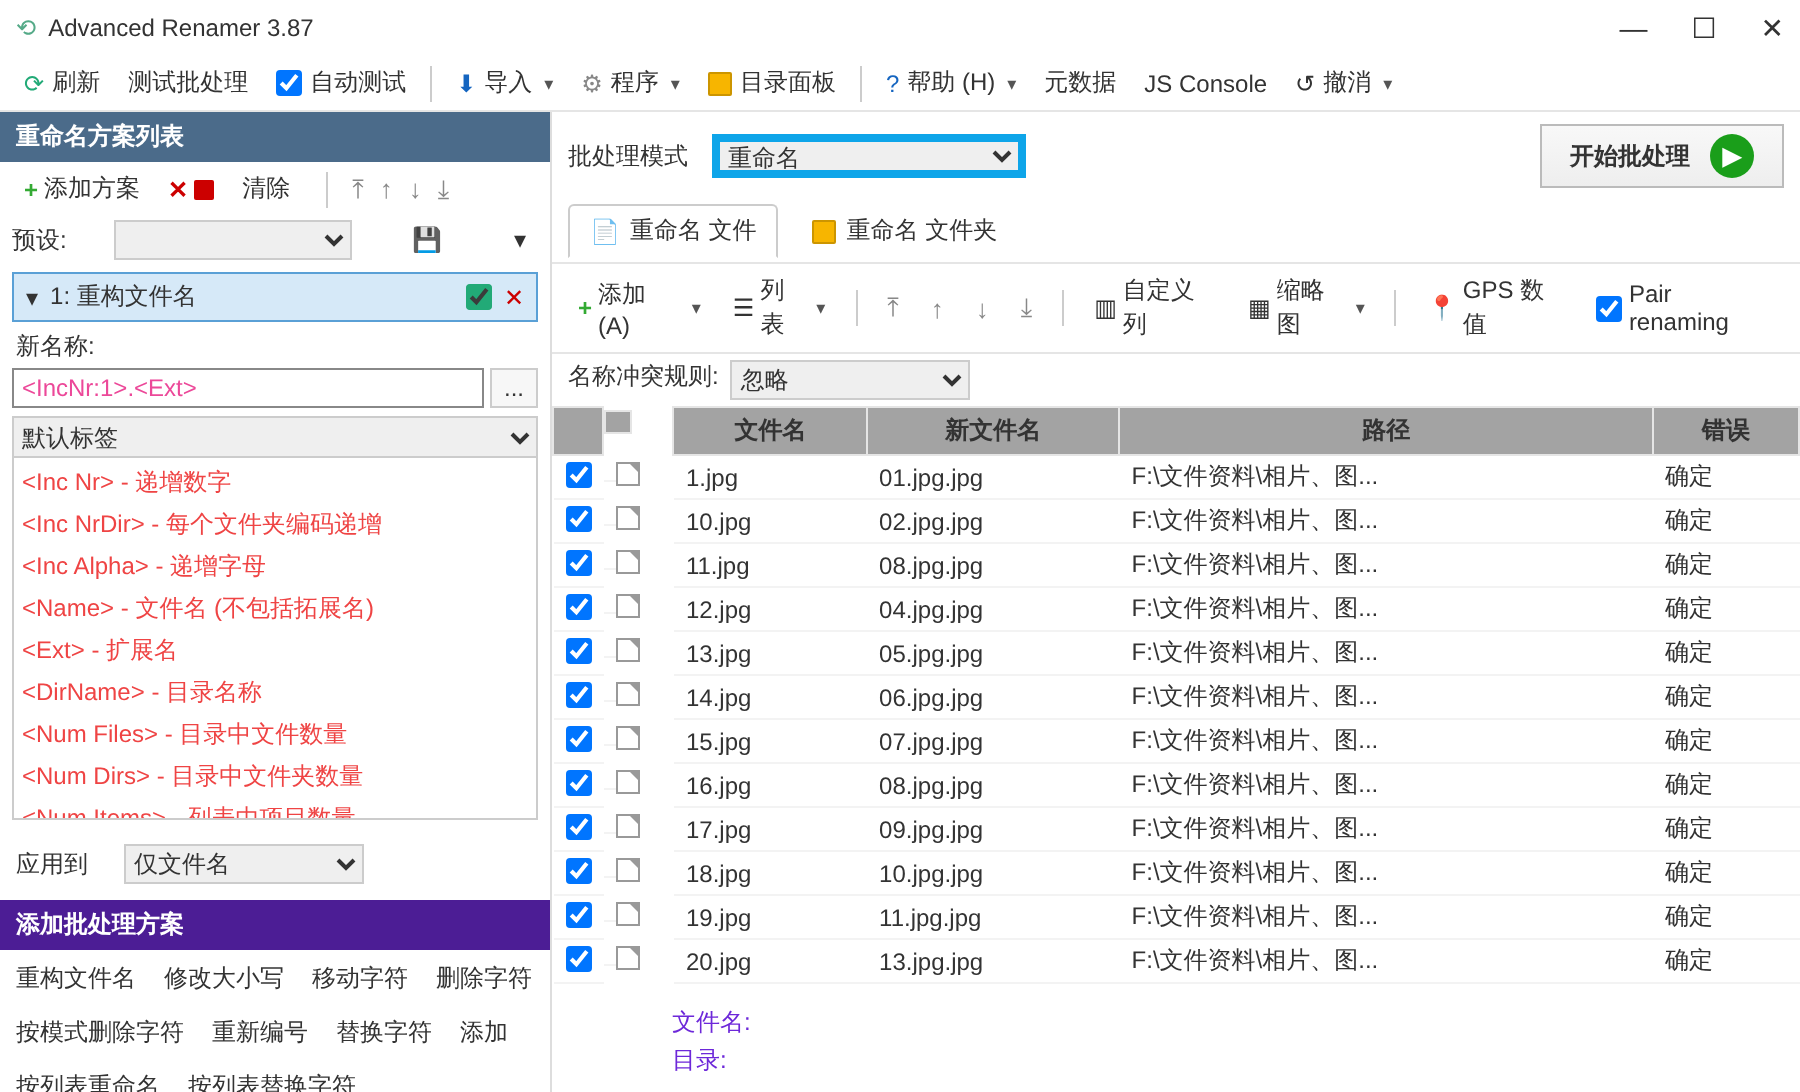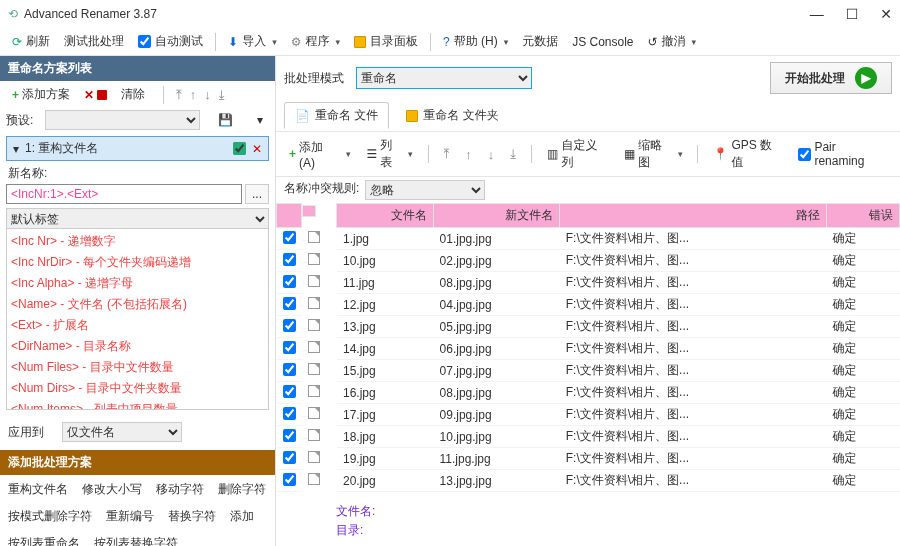--- a/index.html
+++ b/index.html
@@ -16,54 +16,54 @@
 .ic-import{color:#1565c0}.ic-gear{color:#888}.ic-help{color:#1565c0}
 .main{flex:1;display:flex;overflow:hidden}
 .left{width:276px;display:flex;flex-direction:column;border-right:1px solid #ddd}
 .panelhdr{background:#4b6b8a;color:#fff;font-weight:bold;padding:4px 8px}
 .left-tb{padding:3px 6px;display:flex;align-items:center;gap:8px}
 .left-tb .grp{display:flex;align-items:center;gap:3px}
 .plus{color:#3a3;font-weight:bold}
 .x{color:#c00;font-weight:bold}
 .rec{display:inline-block;width:10px;height:10px;background:#c00;border-radius:1px}
 .arrow{color:#888;font-size:13px}
-.presetrow{padding:2px 6px;display:flex;align-items:center;gap:12px}
+.presetrow{padding:2px 6px;display:flex;align-items:center;gap:24px}
 .presetrow select{flex:1;height:20px;border:1px solid #ccc}
 .method{margin:4px 6px 0;border:1px solid #5aa0d6;background:#d6e9f8;display:flex;align-items:center;padding:3px 6px;gap:6px}
 .method .mchk{accent-color:#2a7}
 .label-row{padding:4px 8px 2px}
 .newname-row{padding:0 6px;display:flex;gap:3px}
 .newname-row input{flex:1;height:20px;border:1px solid #888;padding:0 4px;color:#ec4899}
 .newname-row button{width:24px;height:20px;border:1px solid #ccc;background:#f7f7f7;cursor:pointer}
 .tagsbox{margin:4px 6px;border:1px solid #ccc}
 .tagsbox select{width:100%;height:20px;border:none;border-bottom:1px solid #ccc}
 .tagslist{height:180px;overflow:auto;padding:2px 4px}
 .tagslist a{display:block;color:#ef4444;padding:2px 0;cursor:pointer}
 .applyrow{padding:8px;display:flex;align-items:center;gap:18px}
 .applyrow select{width:120px;height:20px;border:1px solid #ccc}
-.left-bottom-hdr{background:#a16207;color:#fff;font-weight:bold;padding:4px 8px}
+.left-bottom-hdr{background:#4c1d95;color:#fff;font-weight:bold;padding:4px 8px}
 .schemes{padding:6px 8px;display:flex;flex-wrap:wrap;gap:10px 14px}
 .schemes span{cursor:pointer}
 .right{flex:1;display:flex;flex-direction:column}
 .right-top{display:flex;align-items:center;padding:6px 8px;gap:12px}
-.right-top select{width:176px;height:22px;border:1px solid #0ea5e9}
+.right-top select{width:157px;height:22px;border:4px solid #0ea5e9}
 .startbtn{margin-left:auto;display:flex;align-items:center;gap:10px;background:linear-gradient(#f8f8f8,#eee);border:1px solid #bbb;padding:4px 14px;font-weight:bold;cursor:pointer}
 .startbtn .play{width:22px;height:22px;border-radius:50%;background:#1a9e1a;display:flex;align-items:center;justify-content:center;color:#fff}
 .tabs{padding:2px 8px;display:flex;gap:6px;align-items:center}
 .tab{display:inline-flex;align-items:center;gap:5px;padding:4px 10px;border:1px solid transparent;cursor:pointer}
 .tab.active{border:1px solid #ccc;border-bottom:1px solid #fff;background:#fff;border-radius:3px 3px 0 0}
 .filetb{padding:3px 8px;display:flex;align-items:center;gap:6px;border-top:1px solid #e5e5e5;border-bottom:1px solid #e5e5e5}
 .filetb .sm{padding:2px 5px;display:inline-flex;align-items:center;gap:3px;cursor:pointer}
 .filetb .pair{margin-left:auto;color:#090}
 .filetb .gps{color:#aaa}
 .conflictrow{padding:3px 8px;display:flex;align-items:flex-start;gap:6px}
 .conflictrow select{width:120px;height:20px;border:1px solid #ccc}
 .grid{flex:0 0 auto;overflow:auto}
 .grid table{width:100%;border-collapse:collapse}
-.grid th{text-align:right;font-weight:normal;background:#f9a8d4;border:1px solid #e5e5e5;padding:3px 6px}
+.grid th{text-align:center;font-weight:bold;background:#a3a3a3;border:1px solid #e5e5e5;padding:3px 6px}
 .grid td{padding:2px 6px;border-bottom:1px solid #f3f3f3;white-space:nowrap}
 .grid td.chk{width:22px}
 .grid td.ic{width:18px}
 .fileicon{display:inline-block;width:12px;height:12px;background:#fff;border:1px solid #999;position:relative}
 .fileicon::after{content:"";position:absolute;right:-1px;top:-1px;border:3px solid transparent;border-top-color:#999;border-right-color:#999}
 .info{padding:10px 60px;color:#999}
 .info div{padding:1px 0;color:#6d28d9}
 .chev{font-size:9px;color:#555;margin-left:2px}
 input[type=checkbox]{cursor:pointer}
 </style>

